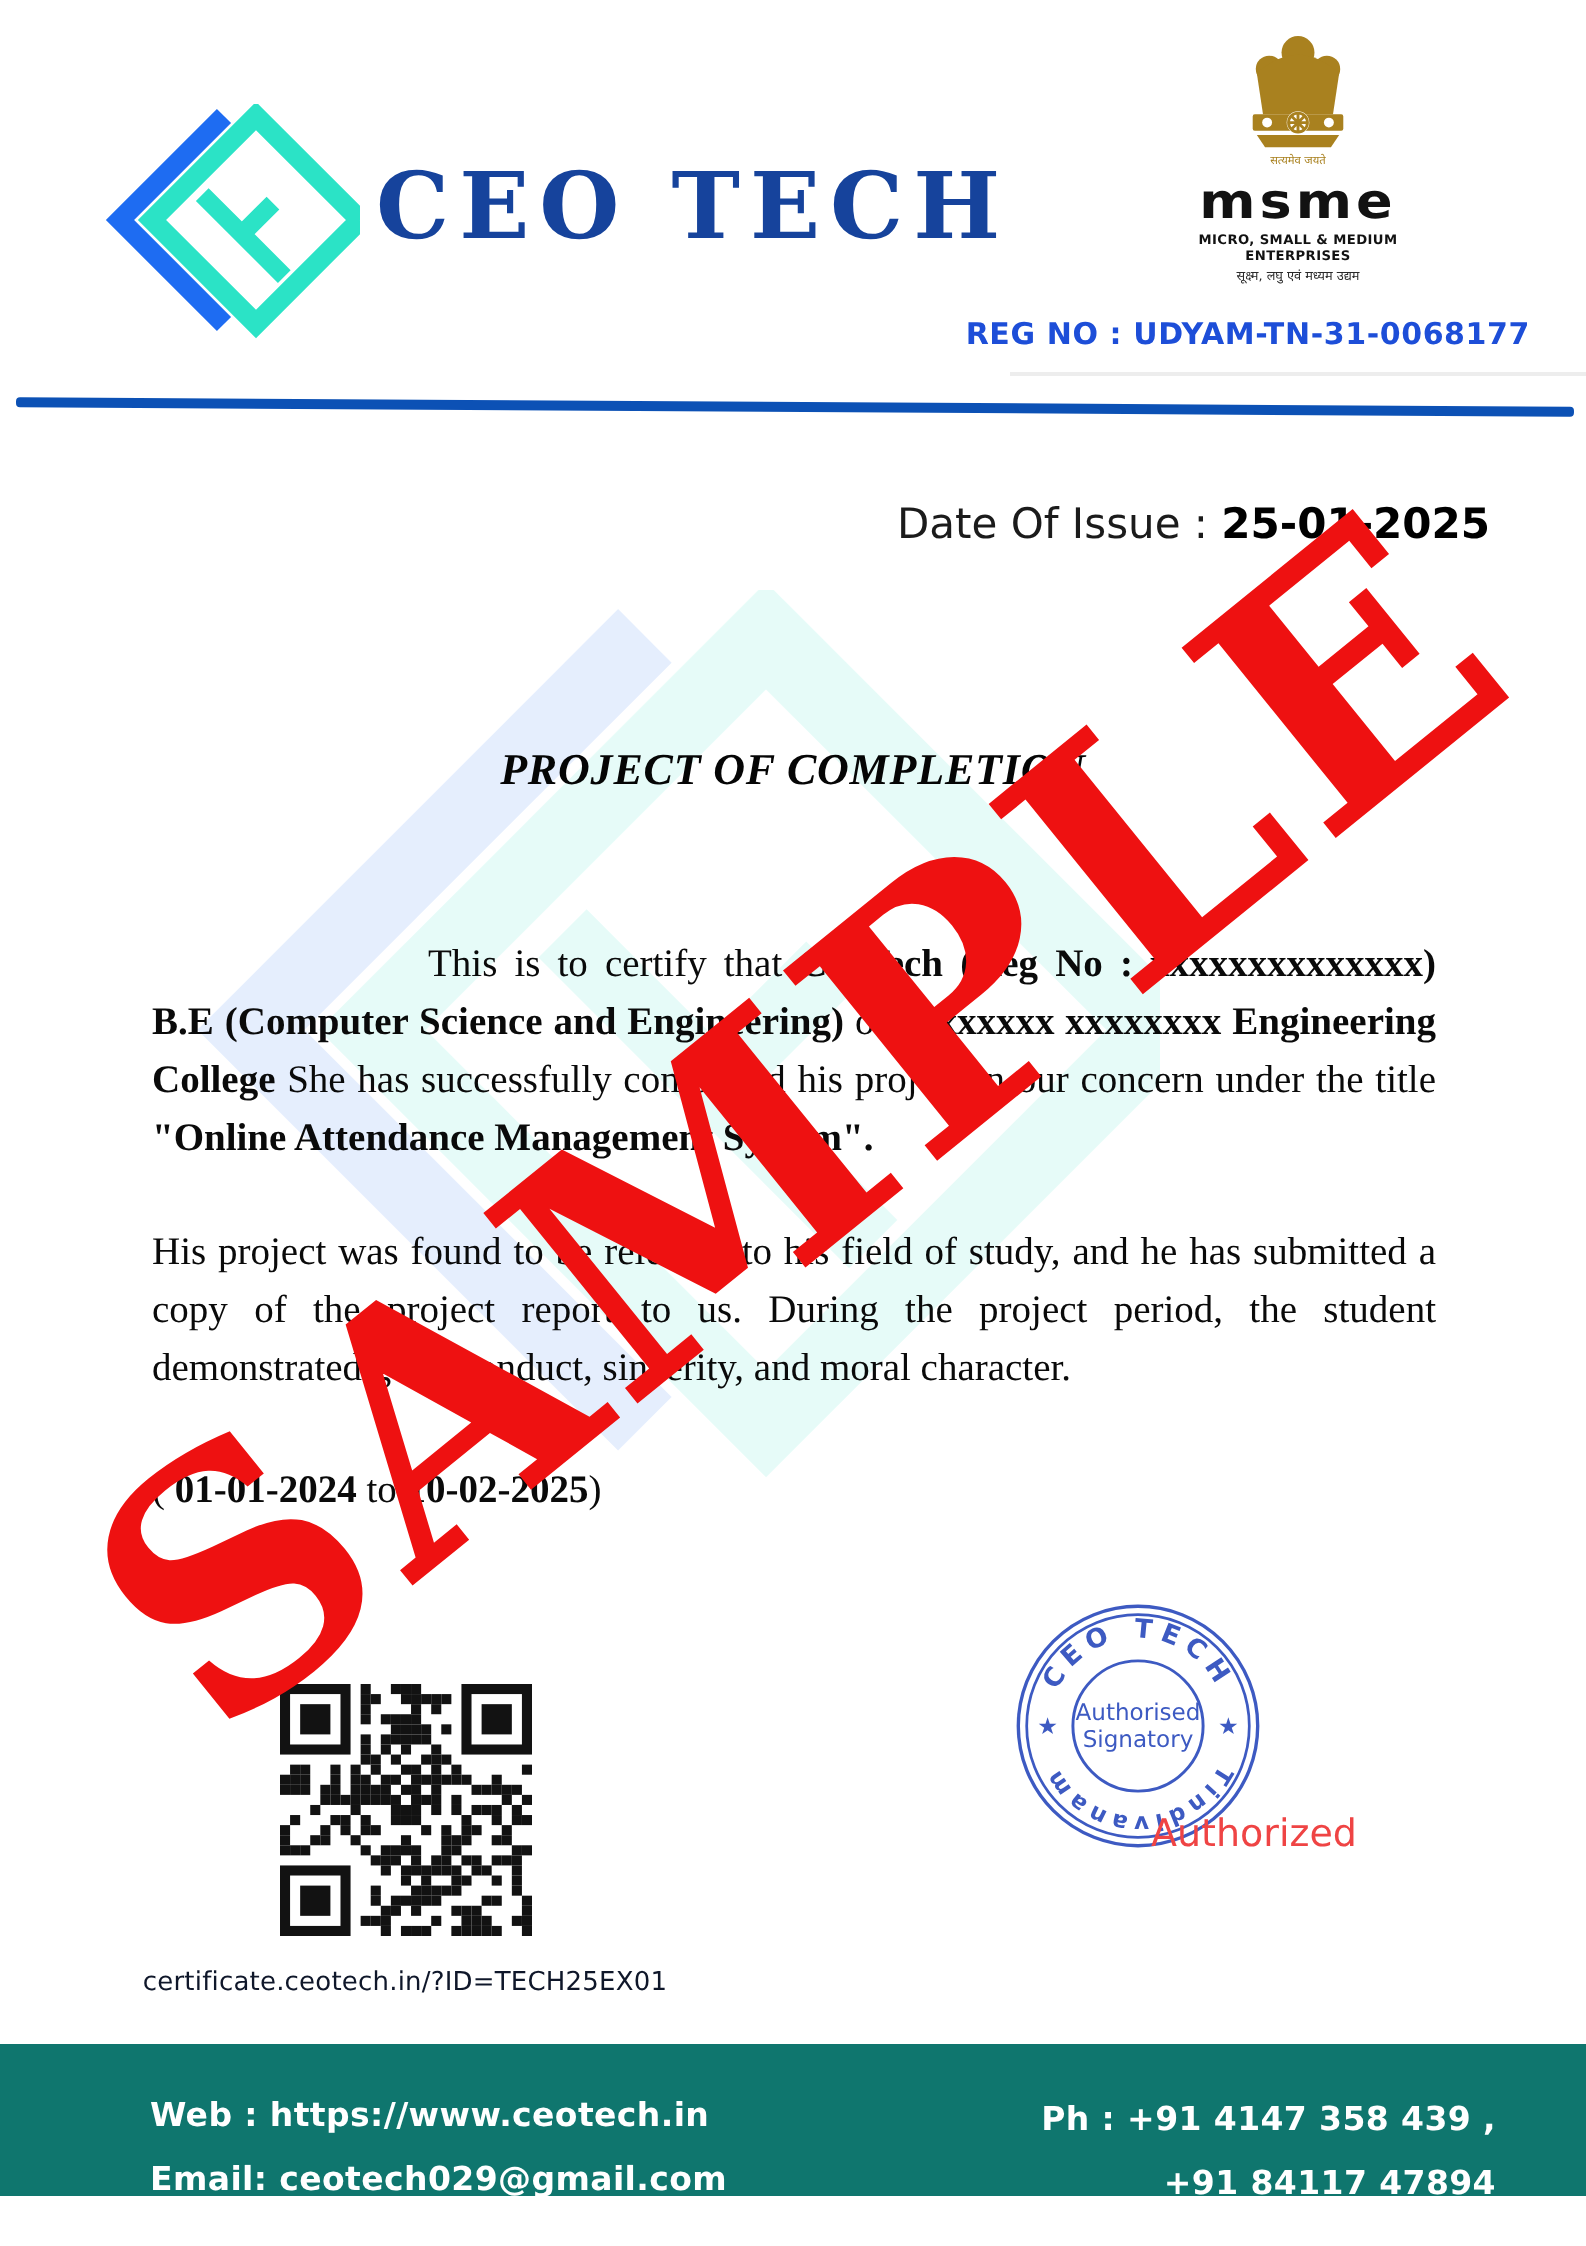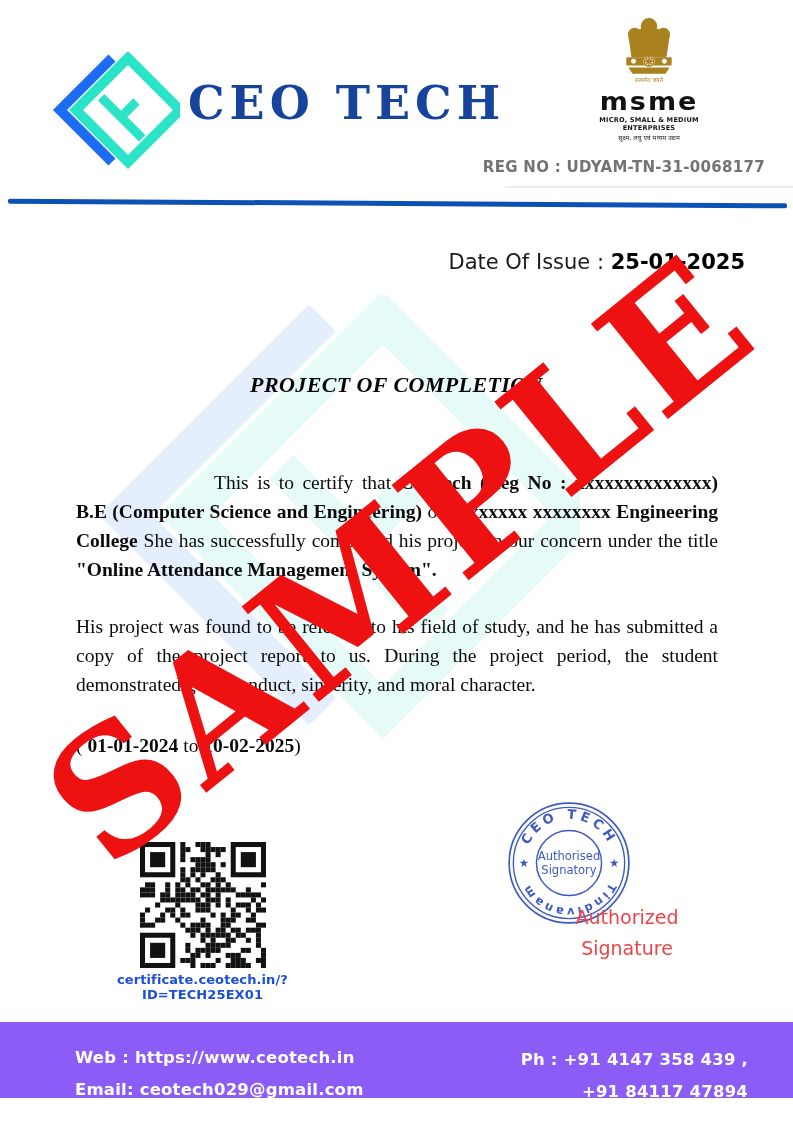--- a/index.html
+++ b/index.html
@@ -10,21 +10,21 @@
   .logo-mark{position:absolute;left:48px;top:52px;}
   .brand{position:absolute;left:188px;top:76px;width:360px;
          font-family:"DejaVu Serif",serif;font-weight:bold;font-size:46px;
          letter-spacing:5px;color:#16439c;}
   .msme{position:absolute;left:583px;top:16px;width:132px;text-align:center;}
   .msme-name{font-weight:800;font-size:27px;line-height:24px;color:#121212;
              letter-spacing:2px;transform:scaleY(.9);}
   .msme-tag{font-size:6.6px;font-weight:bold;color:#121212;letter-spacing:.2px;margin-top:2px;}
   .msme-tag-hi{font-size:6.4px;color:#2a2a2a;margin-top:1px;}
   .regno{position:absolute;right:28px;top:158px;font-size:15px;font-weight:bold;
-         letter-spacing:.3px;color:#737373;}
+         letter-spacing:.3px;color:#1d4ed8;}
   .regno-rule{position:absolute;left:505px;top:186px;width:288px;height:2px;background:#ededed;}
   .divider{position:absolute;left:8px;top:201px;width:779px;height:5px;background:#0c51b5;
            transform:rotate(.35deg);border-radius:2px;}
 
   
   .date-line{position:absolute;right:48px;top:250px;font-size:21px;color:#1b1b1b;}
   .date-line .bold{font-weight:bold;color:#000;}
 
   
   .bg-watermark{position:absolute;left:80px;top:295px;opacity:.11;z-index:0;}
@@ -43,30 +43,30 @@
 
   
   .sample{position:absolute;left:0;top:445px;width:800px;height:230px;z-index:5;
           display:flex;align-items:center;justify-content:center;
           transform:rotate(-39deg);pointer-events:none;
           font-family:"DejaVu Serif",serif;font-weight:bold;font-size:168px;
           letter-spacing:6px;color:#ee1111;white-space:nowrap;}
 
   
   .qr-section{position:absolute;left:70px;top:842px;width:265px;text-align:center;z-index:2;}
-  .qr-url{margin-top:0;font-size:13px;font-weight:bold;color:#1d4ed8;letter-spacing:.1px;}
+  .qr-url{margin-top:12px;font-size:13px;font-weight:normal;color:#0f172a;letter-spacing:.1px;}
 
   
   .stamp{position:absolute;left:506px;top:800px;z-index:2;}
   .stamp text{fill:#3d5ac2;}
   .auth-sign{position:absolute;left:552px;top:902px;width:150px;text-align:center;z-index:2;
              font-size:19px;font-weight:normal;line-height:31px;color:#ef4444;}
 
   
-  .footer{position:absolute;left:0;top:1022px;width:793px;height:76px;background:#8b5cf6;z-index:3;}
+  .footer{position:absolute;left:0;top:1022px;width:793px;height:76px;background:#0f766e;z-index:3;}
   .footer .left{position:absolute;left:75px;top:20px;}
   .footer .right{position:absolute;right:45px;top:22px;text-align:right;}
   .footer div{color:#fff;font-weight:bold;font-size:16.5px;line-height:32px;letter-spacing:.2px;}
 </style>
 </head>
 <body>
 
 <div class="page">
 
   <svg class="bg-watermark" width="500" height="455" viewBox="0 0 132 120">
@@ -377,21 +377,20 @@
       <textPath href="#arcBottom" startOffset="50%" text-anchor="middle">Tindivanam</textPath>
     </text>
     <text x="17" y="64" font-size="11" text-anchor="middle">★</text>
     <text x="103" y="64" font-size="11" text-anchor="middle">★</text>
     <text x="60" y="57" font-size="11" text-anchor="middle">Authorised</text>
     <text x="60" y="70" font-size="11" text-anchor="middle">Signatory</text>
   </svg>
 
   <div class="auth-sign">
     <div>Authorized</div>
-    <div>Signature</div>
   </div>
 
   <div class="footer">
     <div class="left">
       <div>Web : https://www.ceotech.in</div>
       <div>Email: ceotech029@gmail.com</div>
     </div>
     <div class="right">
       <div>Ph : +91 4147 358 439 ,</div>
       <div>+91 84117 47894</div>

